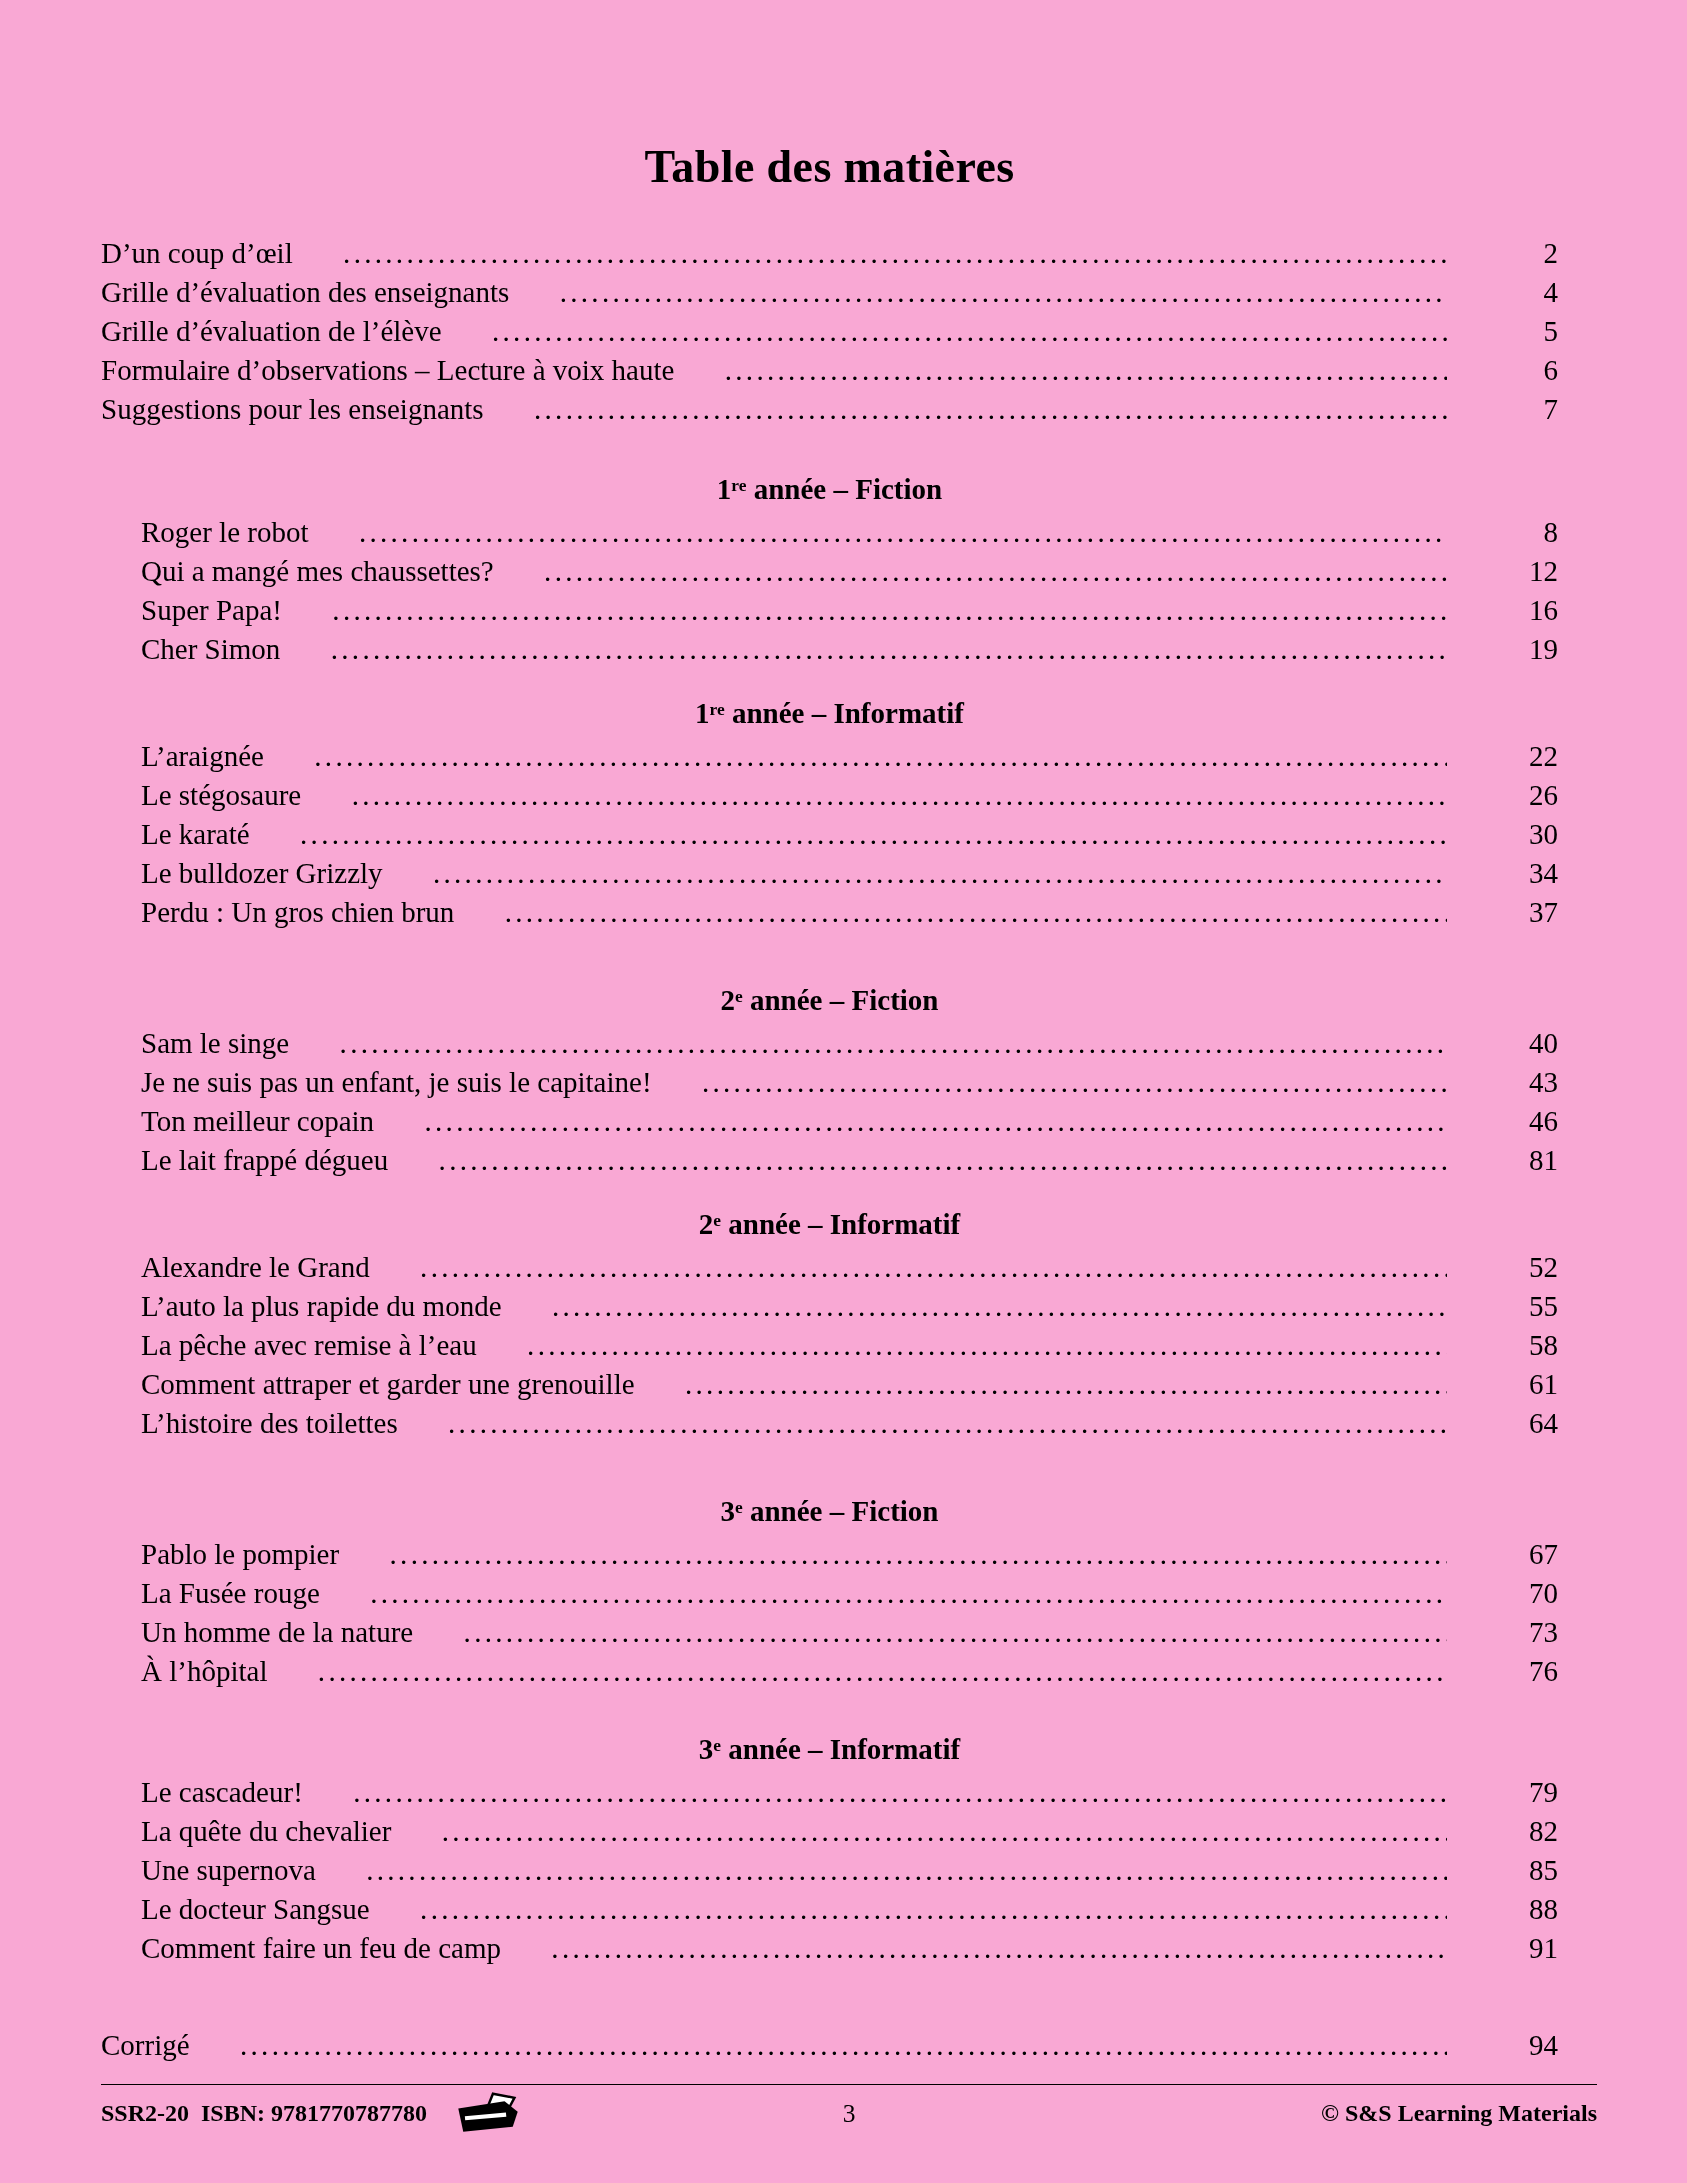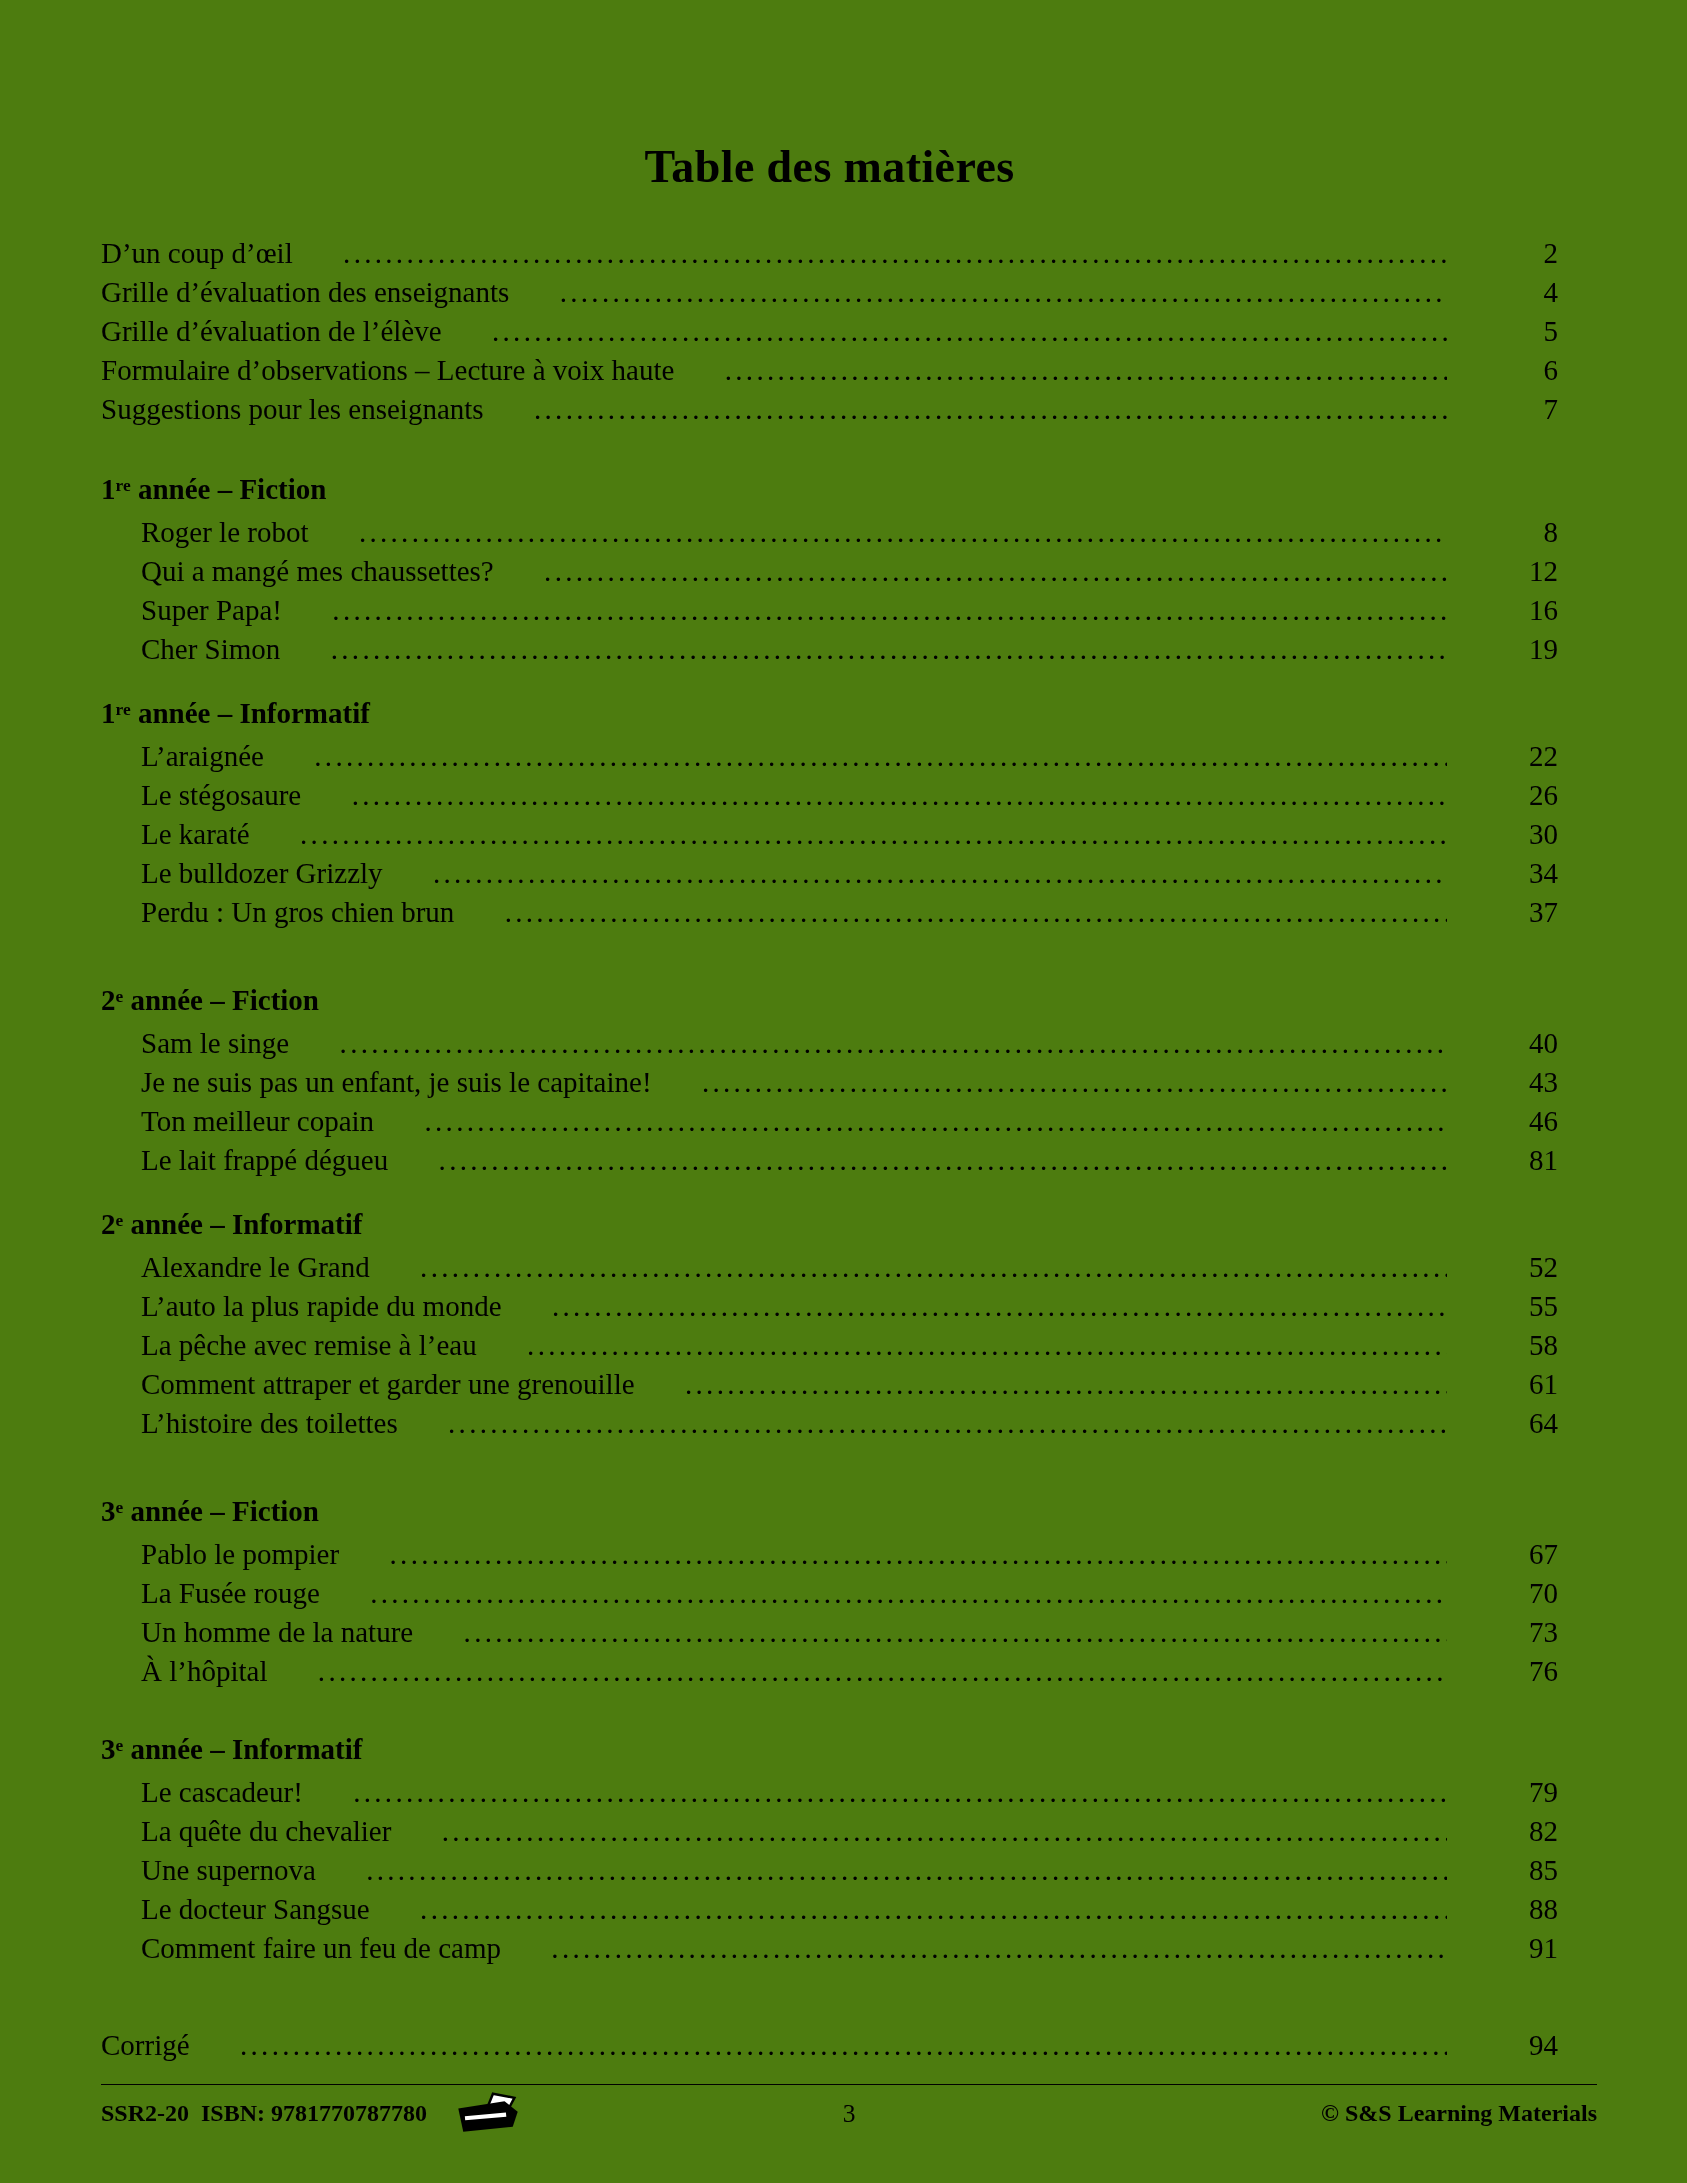--- a/index.html
+++ b/index.html
@@ -5,21 +5,21 @@
   * { margin:0; padding:0; box-sizing:border-box; }
   html,body { background:#ffffff; }
   body {
     font-family:"Liberation Serif","DejaVu Serif",serif;
     color:#000;
   }
   .page {
     position:relative;
     width:1687px;
     height:2183px;
-    background:#4d7c0f;
+    background:#f9a8d4;
     padding:140px 129px 0 101px;
     overflow:hidden;
   }
   .title {
     text-align:center;
     font-size:46px;
     font-weight:bold;
     line-height:53px;
     margin-bottom:41px;
     letter-spacing:0.4px;
@@ -46,20 +46,21 @@
     min-width:63px;
     text-align:right;
     white-space:nowrap;
   }
   .indent { padding-left:40px; }
   .sec-heading {
     font-size:29px;
     font-weight:bold;
     line-height:39px;
     white-space:nowrap;
+    text-align:center;
   }
   .sec-heading sup {
     font-size:0.6em;
     vertical-align:baseline;
     position:relative;
     top:-0.45em;
   }
   .s1 { margin-top:41px; }
   .s2 { margin-top:25px; }
   .s3 { margin-top:49px; }

